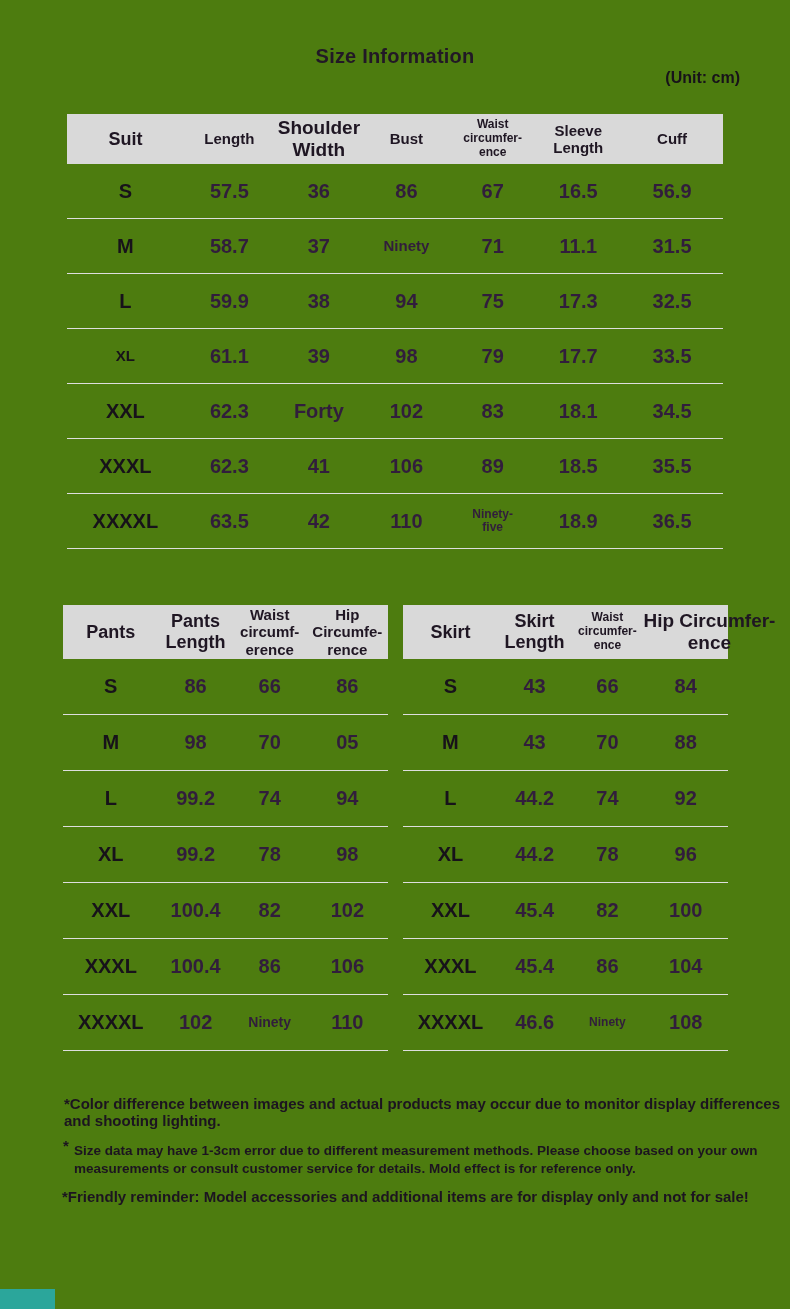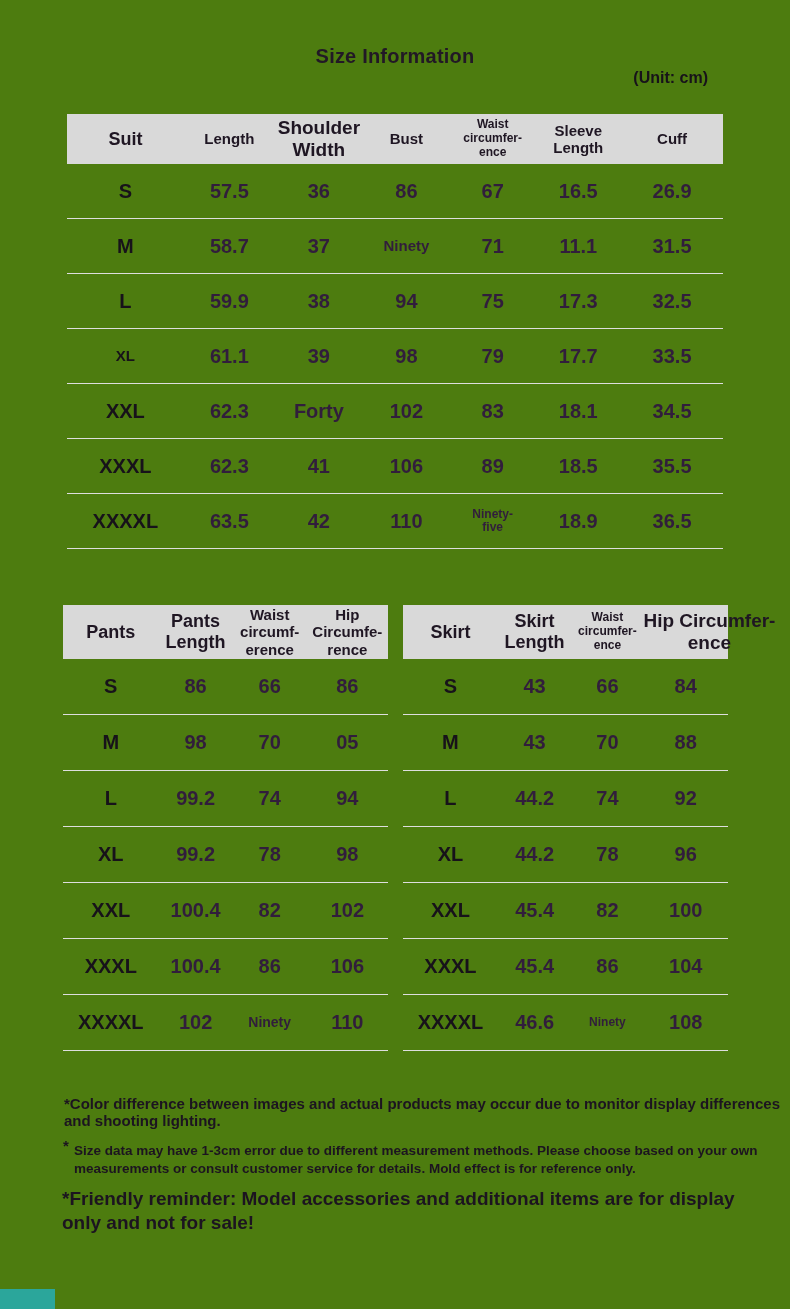--- a/index.html
+++ b/index.html
@@ -15,21 +15,21 @@
   }
   .title{
     padding-top:45px;
     text-align:center;
     font-size:20px;
     letter-spacing:.2px;
     color:#221826;
   }
   .unit{
     text-align:right;
-    padding-right:82px;
+    padding-right:50px;
     margin-top:1px;
     font-size:16px;
     color:#17121a;
   }
   
   .table{}
   .thead{
     display:flex;align-items:center;
     background:#d9d9d9;
   }
@@ -80,21 +80,21 @@
   .pants-t .cell:nth-child(4){flex:0 0 25.0%;}
   .skirt-t .cell:nth-child(1){flex:0 0 29.2%;}
   .skirt-t .cell:nth-child(2){flex:0 0 22.6%;}
   .skirt-t .cell:nth-child(3){flex:0 0 22.2%;}
   .skirt-t .cell:nth-child(4){flex:0 0 26.0%;}
   
   .note{color:#1c1420;}
   .n1{margin:44px 0 0 64px;font-size:15px;}
   .n2{position:relative;margin:13px 0 0 74px;width:690px;font-size:13.5px;line-height:1.32;}
   .n2 .star{position:absolute;left:-11px;top:-6px;font-size:15px;}
-  .n3{margin:9px 0 0 62px;width:705px;font-size:19px;line-height:1.3;}
+  .n3{margin:9px 0 0 62px;width:705px;font-size:15px;line-height:1.3;}
   
   .corner{
     position:absolute;left:0;bottom:0;
     width:55px;height:20px;
     background:#2BA69B;
   }
 </style>
 </head>
 <body>
 
@@ -143,21 +143,21 @@
         <div class="td cell sz-df">
           <div>86</div>
         </div>
         <div class="td cell sz-df">
           <div>67</div>
         </div>
         <div class="td cell sz-df">
           <div>16.5</div>
         </div>
         <div class="td cell sz-df">
-          <div>26.9</div>
+          <div>56.9</div>
         </div>
       </div>
       <div class="trow">
         <div class="td cell sz-df lab">
           <div>M</div>
         </div>
         <div class="td cell sz-df">
           <div>58.7</div>
         </div>
         <div class="td cell sz-df">

